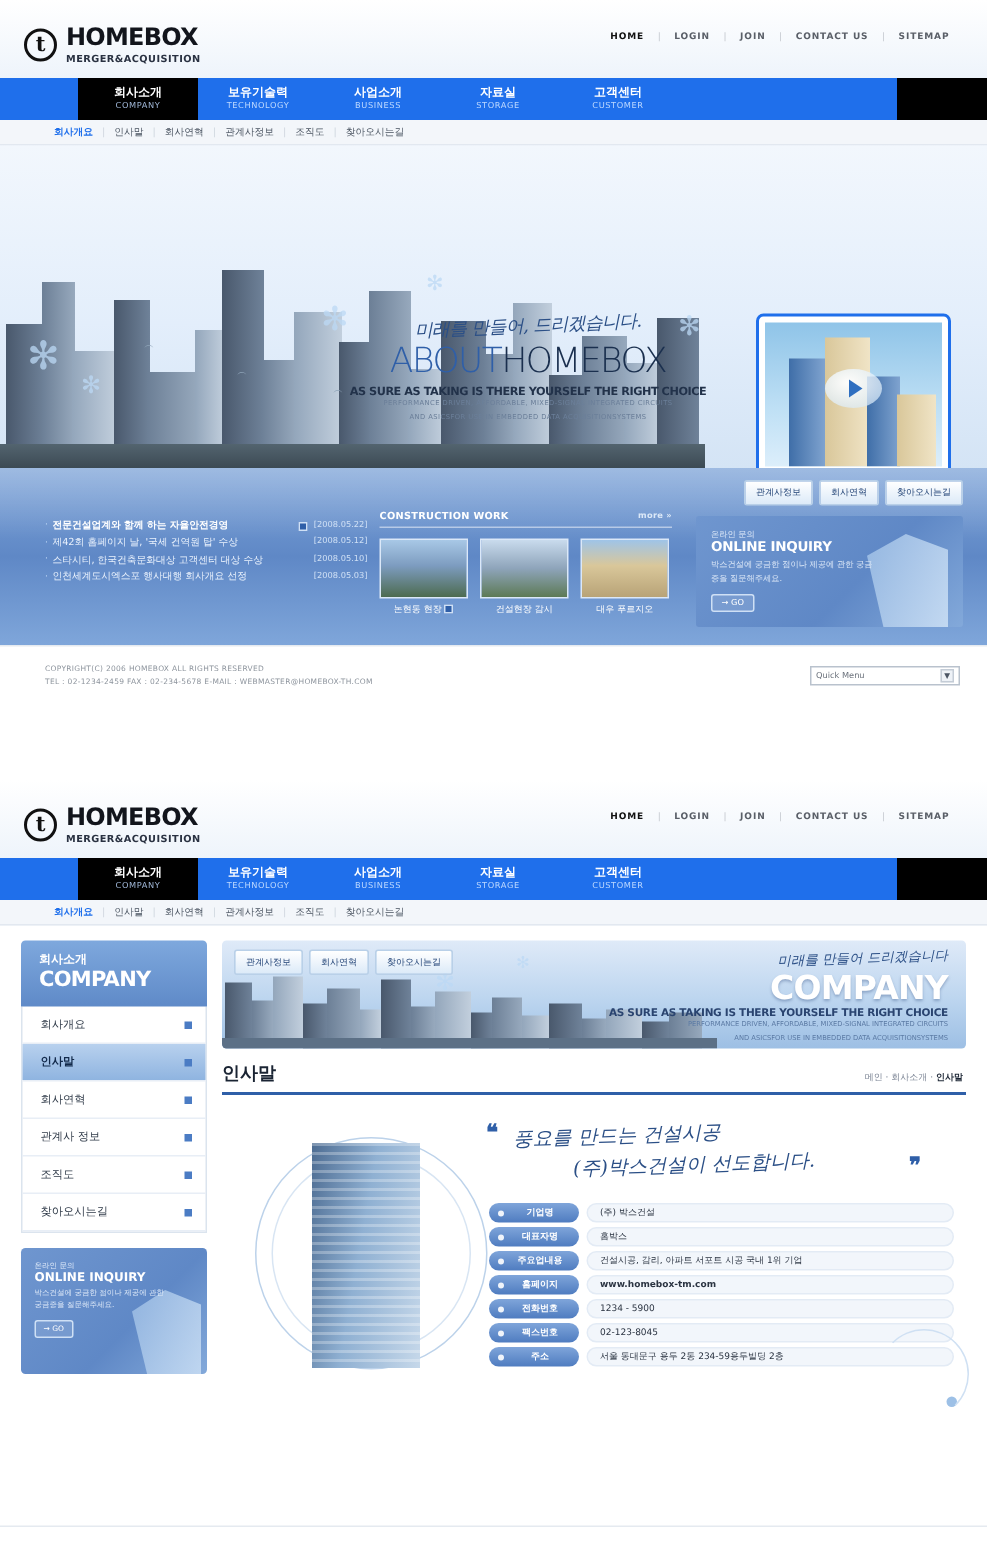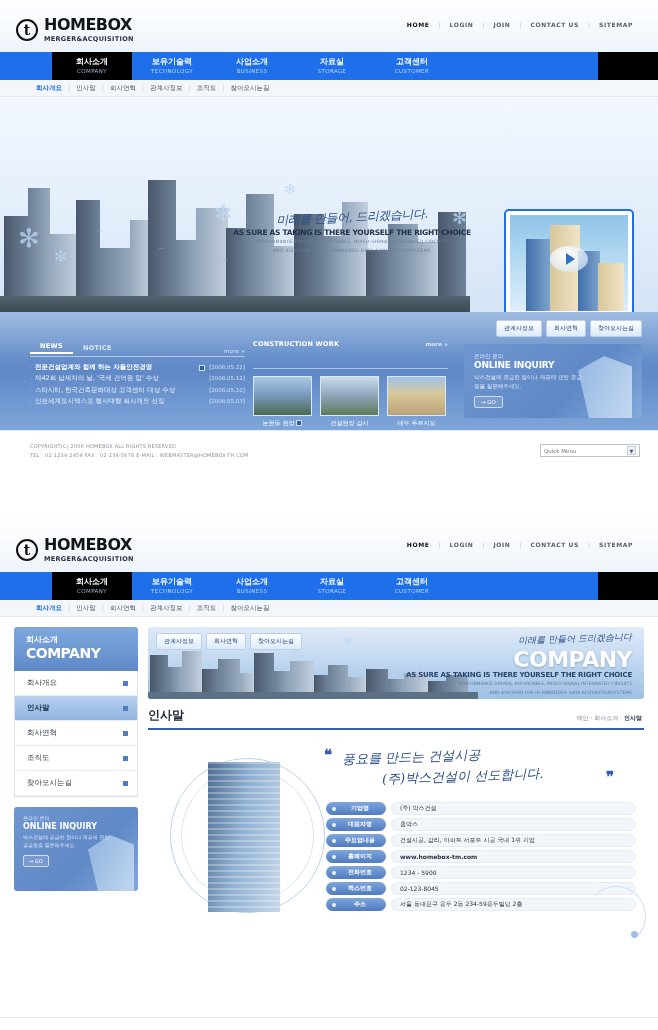--- a/index.html
+++ b/index.html
@@ -94,21 +94,21 @@
   .tabs .more { margin-left:auto; font-size:5.5px; color:#dbe8f8; letter-spacing:.3px; }
   .nlist { margin-top:5px; }
   .nrow { display:flex; align-items:center; font-size:6.5px; color:#eaf2fd; line-height:1.75; }
   .nrow .dot { color:#bcd6f5; margin-right:3px; font-size:6px; }
   .nrow .tt { flex:1; white-space:nowrap; overflow:hidden; }
   .nrow.hl .tt { font-weight:bold; color:#fff; }
   .nrow .nw { display:inline-block; width:6px; height:6px; background:#2f5fa8; border:1px solid #cfe0f5; margin-left:3px; vertical-align:middle; }
   .nrow .dt { font-size:5.5px; color:#cfe0f5; margin-left:4px; }
 
   .cwbox { position:absolute; left:253px; top:28px; width:195px; }
-  .cwtitle { display:flex; align-items:center; border-bottom:1px solid rgba(255,255,255,.5); padding-bottom:20px; }
+  .cwtitle { display:flex; align-items:center; border-bottom:1px solid rgba(255,255,255,.5); padding-bottom:3px; }
   .cwtitle span { font-size:6.5px; font-weight:bold; color:#fff; letter-spacing:.2px; }
   .cwtitle .more { margin-left:auto; font-size:5.5px; color:#dbe8f8; }
   .cwgrid { display:flex; gap:8px; margin-top:7px; }
   .cwitem { width:59px; }
   .cwthumb { width:59px; height:40px; border:1px solid #dbe8f8; overflow:hidden; position:relative;
              background:linear-gradient(180deg,#a9c9e8,#6f93bd); }
   .cwcap { font-size:6px; color:#fff; text-align:center; margin-top:3px; white-space:nowrap; }
   .cwcap .nw { display:inline-block; width:6px; height:6px; background:#2f5fa8; border:1px solid #cfe0f5; vertical-align:middle; margin-left:2px; }
 
   .rbtns { position:absolute; right:16px; top:8px; display:flex; gap:4px; }
@@ -303,20 +303,21 @@
     <div class="snowflake" style="left:54px; top:150px; font-size:16px;">✻</div>
     <div class="snowflake" style="left:214px; top:104px; font-size:22px;">✻</div>
     <div class="snowflake" style="left:284px; top:84px;  font-size:14px;">✻</div>
     <div class="snowflake" style="left:452px; top:110px; font-size:18px;">✻</div>
     <div class="bird" style="left:96px; top:128px;">︵</div>
     <div class="bird" style="left:158px; top:146px;">︵</div>
     <div class="bird" style="left:222px; top:158px;">︵</div>
 
     <div class="hero-copy">
       <div class="hand1">미래를 만들어, 드리겠습니다.</div>
+      <div class="about"><span>ABOUT</span><b>HOMEBOX</b></div>
       <div class="about-sub">AS SURE AS TAKING IS THERE YOURSELF THE RIGHT CHOICE</div>
       <div class="about-tiny">PERFORMANCE DRIVEN, AFFORDABLE, MIXED-SIGNAL INTEGRATED CIRCUITS</div>
       <div class="about-tiny">AND ASICSFOR USE IN EMBEDDED DATA ACQUISITIONSYSTEMS</div>
     </div>
 
     <div class="video">
       <div class="screen">
         <div class="vb" style="left:16px; width:24px; height:72px;"></div>
         <div class="vb2" style="left:40px; width:30px; height:86px;"></div>
         <div class="vb" style="left:68px; width:22px; height:60px;"></div>
@@ -332,35 +333,30 @@
         
         
         
       </div>
     </div>
   </div>
 
   <div class="panel">
 
     <div class="newsbox">
-      <div class="tabs">
-        <div class="t on">NEWS</div>
-        <div class="t">NOTICE</div>
-        <div class="more">more »</div>
-      </div>
       <div class="nlist">
         <div class="nrow hl">
           <span class="dot">·</span>
           <span class="tt">전문건설업계와 함께 하는 자율안전경영</span>
           <span class="nw"></span>
           <span class="dt">[2008.05.22]</span>
         </div>
         <div class="nrow">
           <span class="dot">·</span>
-          <span class="tt">제42회 납세자의 날, '국세 건역원 탑' 수상</span>
+          <span class="tt">제42회 홈페이지 날, '국세 건역원 탑' 수상</span>
           <span class="dt">[2008.05.12]</span>
         </div>
         <div class="nrow">
           <span class="dot">·</span>
           <span class="tt">스타시티, 한국건축문화대상 고객센터 대상 수상</span>
           <span class="dt">[2008.05.10]</span>
         </div>
         <div class="nrow">
           <span class="dot">·</span>
           <span class="tt">인천세계도시엑스포 행사대행 회사개요 선정</span>
@@ -493,20 +489,24 @@
         <div class="sideitem">
           <span>회사개요</span>
           <span class="sq"></span>
         </div>
         <div class="sideitem on">
           <span>인사말</span>
           <span class="sq"></span>
         </div>
         <div class="sideitem">
           <span>회사연혁</span>
+          <span class="sq"></span>
+        </div>
+        <div class="sideitem">
+          <span>관계사 정보</span>
           <span class="sq"></span>
         </div>
         <div class="sideitem">
           <span>조직도</span>
           <span class="sq"></span>
         </div>
         <div class="sideitem">
           <span>찾아오시는길</span>
           <span class="sq"></span>
         </div>

